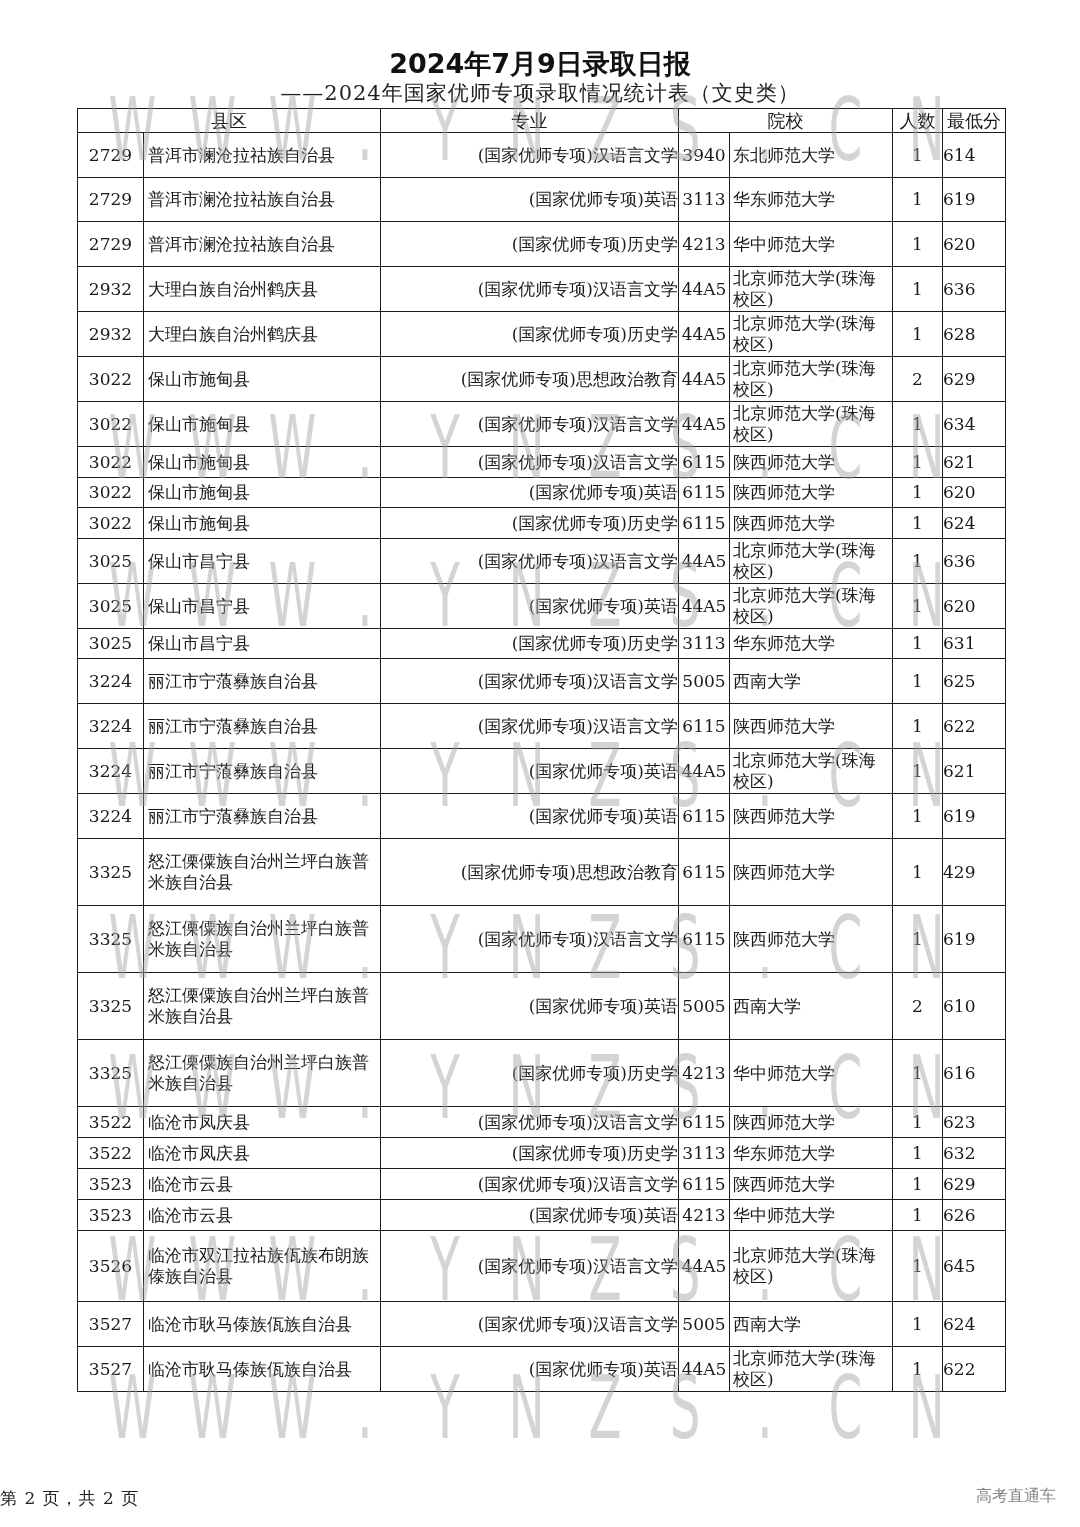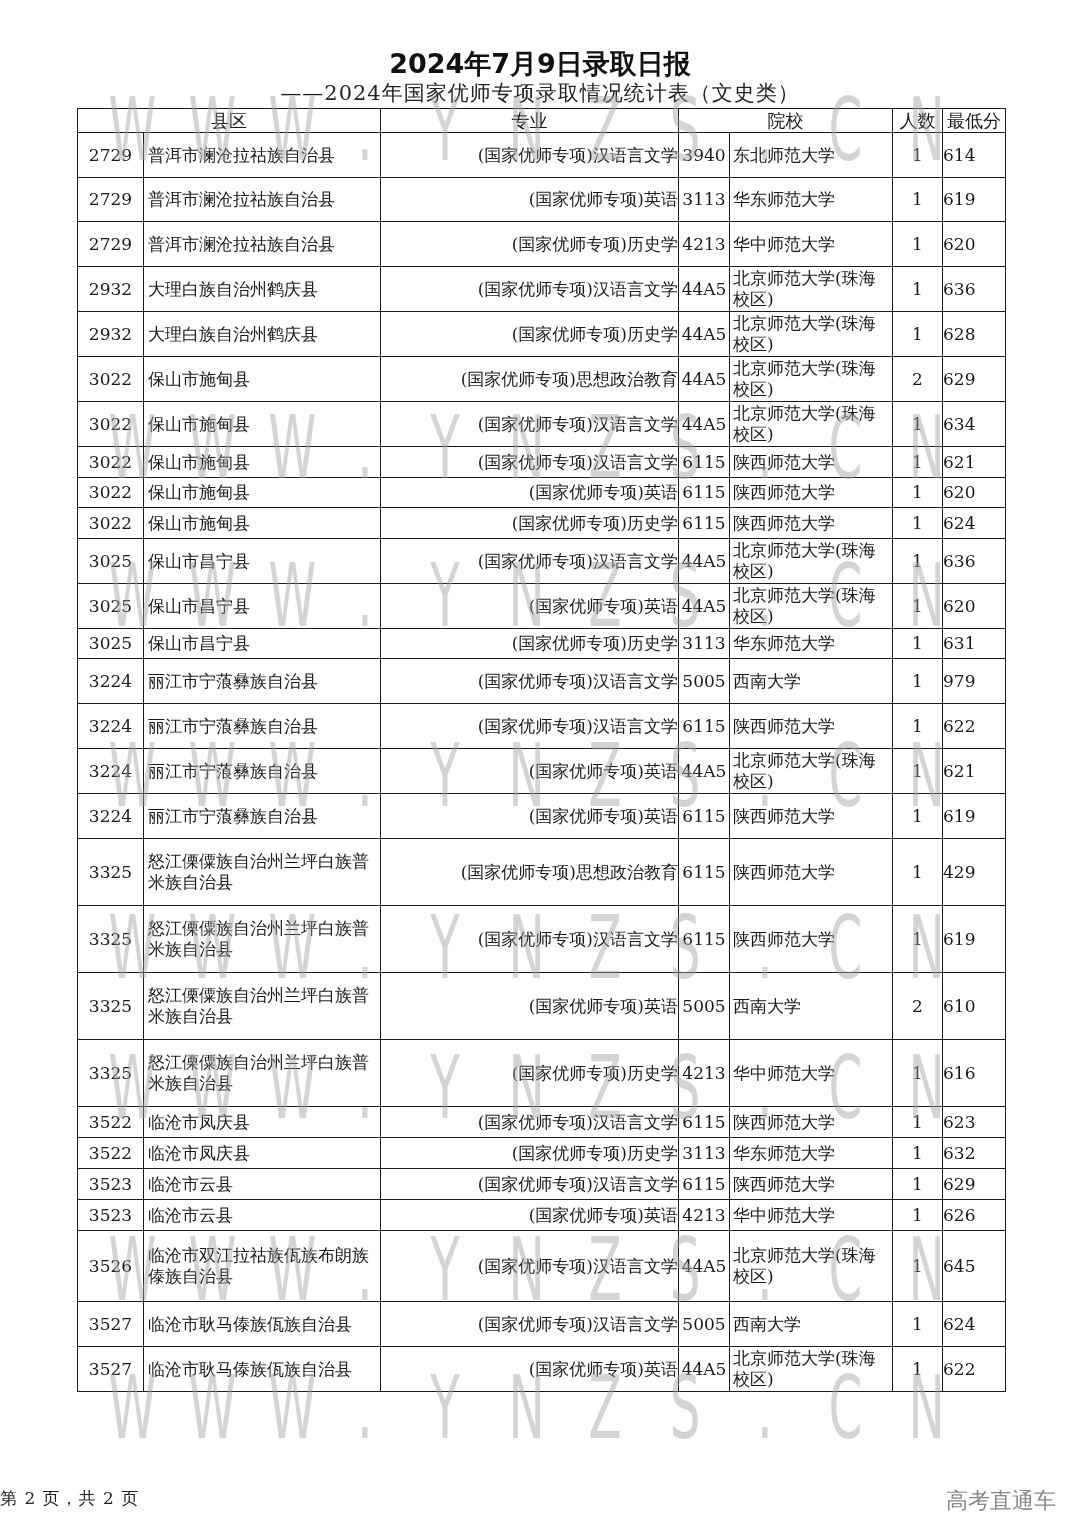--- a/index.html
+++ b/index.html
@@ -22,21 +22,21 @@
   table.grid th { height: 23px; font-size: 18px; }
   .c-code { text-align: center; }
   .c-county { text-align: left; padding-left: 4px !important; }
   .c-major { text-align: right; padding-left: 4px !important; }
   .c-sc { text-align: center; }
   .c-school { text-align: left; padding-left: 3px !important; }
   .c-num { text-align: center; }
   .c-score { text-align: left; }
   .footer-page { position: absolute; top: 1487px; left: 0; width: 1080px; text-align: left;
                  font-size: 17px; color: #222; letter-spacing: 1px; }
-  .footer-brand { position: absolute; top: 1486px; right: 24px; font-size: 22px; color: #888;
+  .footer-brand { position: absolute; top: 1486px; right: 24px; font-size: 16px; color: #888;
                   font-family: "DejaVu Sans", "Liberation Sans", sans-serif; }
 </style>
 </head>
 <body>
 
 <div class="title">2024年7月9日录取日报</div>
 <div class="subtitle">——2024年国家优师专项录取情况统计表（文史类）</div>
 
 <div id="watermarks">
     <div class="watermark" style="top: 82px;">
@@ -282,21 +282,21 @@
         <td class="c-num">1</td>
         <td class="c-score">631</td>
       </tr>
       <tr style="height: 45px;">
         <td class="c-code">3224</td>
         <td class="c-county">丽江市宁蒗彝族自治县</td>
         <td class="c-major">(国家优师专项)汉语言文学</td>
         <td class="c-sc">5005</td>
         <td class="c-school">西南大学</td>
         <td class="c-num">1</td>
-        <td class="c-score">979</td>
+        <td class="c-score">625</td>
       </tr>
       <tr style="height: 45px;">
         <td class="c-code">3224</td>
         <td class="c-county">丽江市宁蒗彝族自治县</td>
         <td class="c-major">(国家优师专项)汉语言文学</td>
         <td class="c-sc">6115</td>
         <td class="c-school">陕西师范大学</td>
         <td class="c-num">1</td>
         <td class="c-score">622</td>
       </tr>

